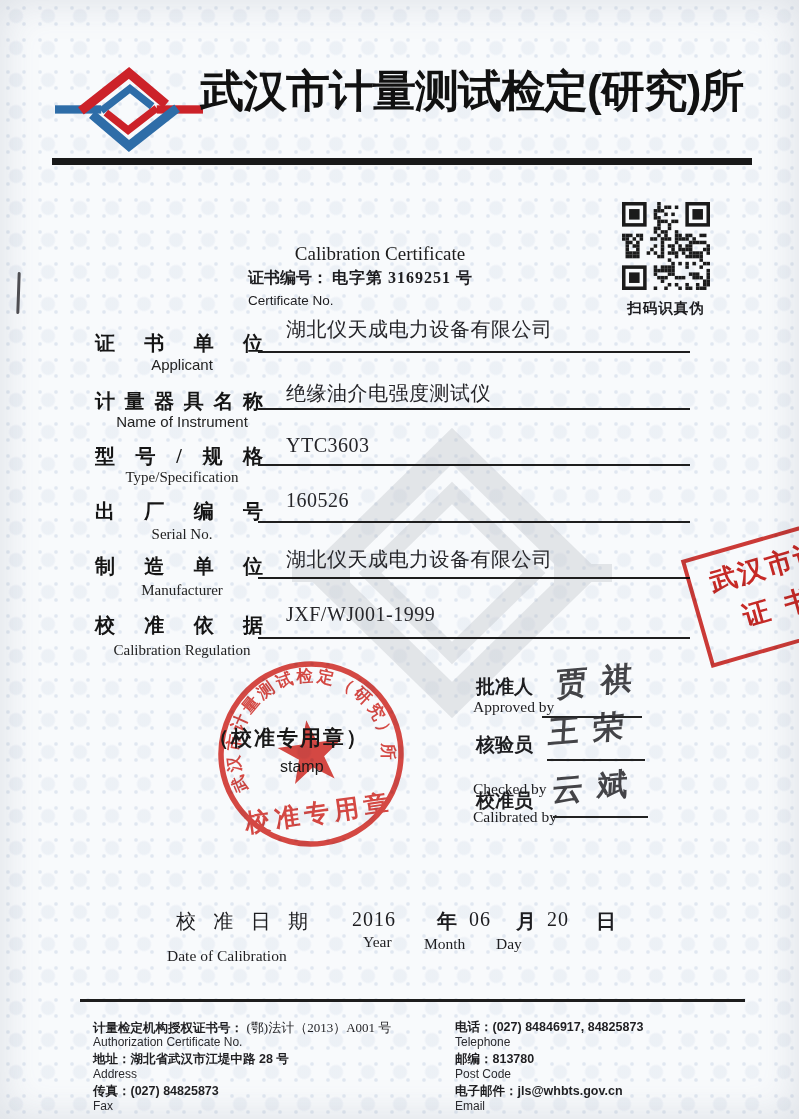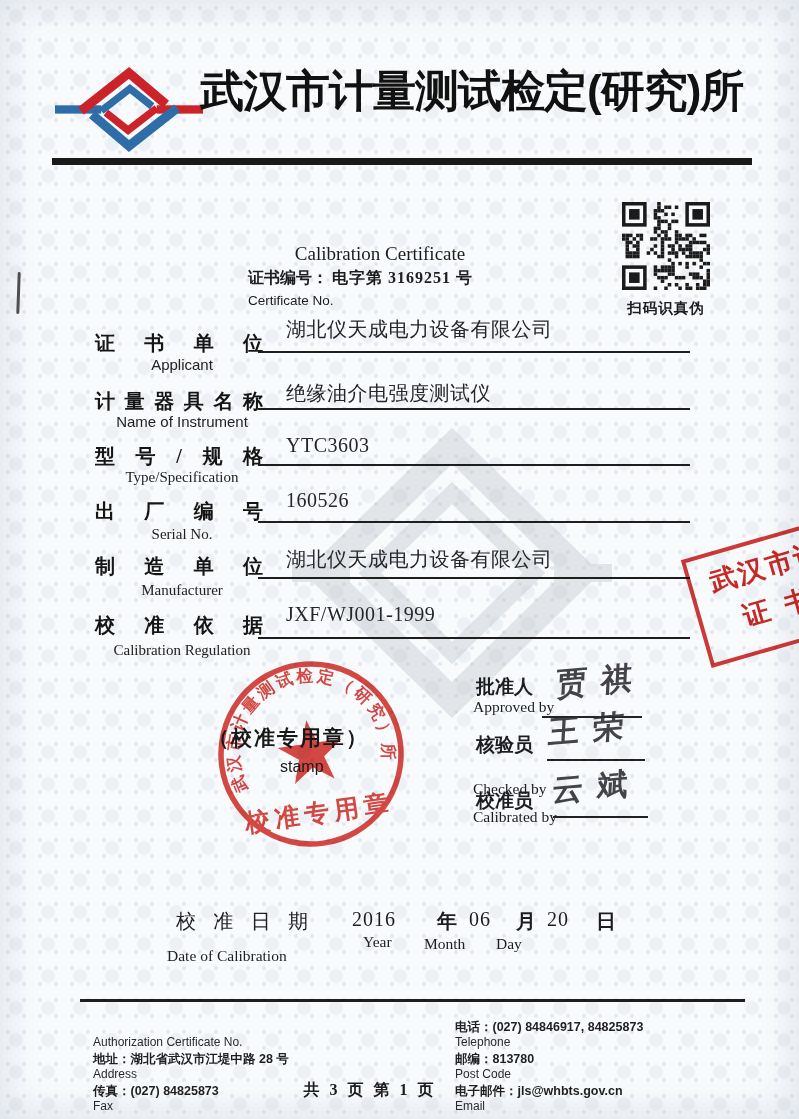--- a/index.html
+++ b/index.html
@@ -348,27 +348,30 @@
   <div class="abs date-unit" style="left:516px;top:908px;">月</div>
   <div class="abs date-val" style="left:547px;top:908px;">20</div>
   <div class="abs date-unit" style="left:596px;top:908px;">日</div>
   <div class="abs date-en" style="left:167px;top:933px;margin-top:14px;">Date of Calibration</div>
   <div class="abs date-en" style="left:363px;top:933px;">Year</div>
   <div class="abs date-en" style="left:424px;top:935px;">Month</div>
   <div class="abs date-en" style="left:496px;top:935px;">Day</div>
 
   <div class="abs foot-rule" style="left:80px;top:999px;width:665px;"></div>
 
+  <div class="abs foot-cn" style="left:93px;top:1019px;">
+    <span>计量检定机构授权证书号：</span>
+    <span class="foot-val">(鄂)法计（2013）A001 号</span>
+  </div>
   <div class="abs foot-en" style="left:93px;top:1035px;">Authorization Certificate No.</div>
   <div class="abs foot-cn" style="left:93px;top:1051px;">地址：湖北省武汉市江堤中路 28 号</div>
   <div class="abs foot-en" style="left:93px;top:1067px;">Address</div>
   <div class="abs foot-cn" style="left:93px;top:1083px;">传真：(027) 84825873</div>
   <div class="abs foot-en" style="left:93px;top:1099px;">Fax</div>
 
   <div class="abs foot-cn" style="left:455px;top:1019px;">电话：(027) 84846917, 84825873</div>
   <div class="abs foot-en" style="left:455px;top:1035px;">Telephone</div>
   <div class="abs foot-cn" style="left:455px;top:1051px;">邮编：813780</div>
   <div class="abs foot-en" style="left:455px;top:1067px;">Post Code</div>
   <div class="abs foot-cn" style="left:455px;top:1083px;text-align:center;">电子邮件：jls@whbts.gov.cn</div>
   <div class="abs foot-en" style="left:455px;top:1099px;">Email</div>
 
-  <div class="abs page-info" style="left:255px;top:1080px;width:230px;">共 3 页 第 1 页</div>
 </div>
 
 </body></html>

